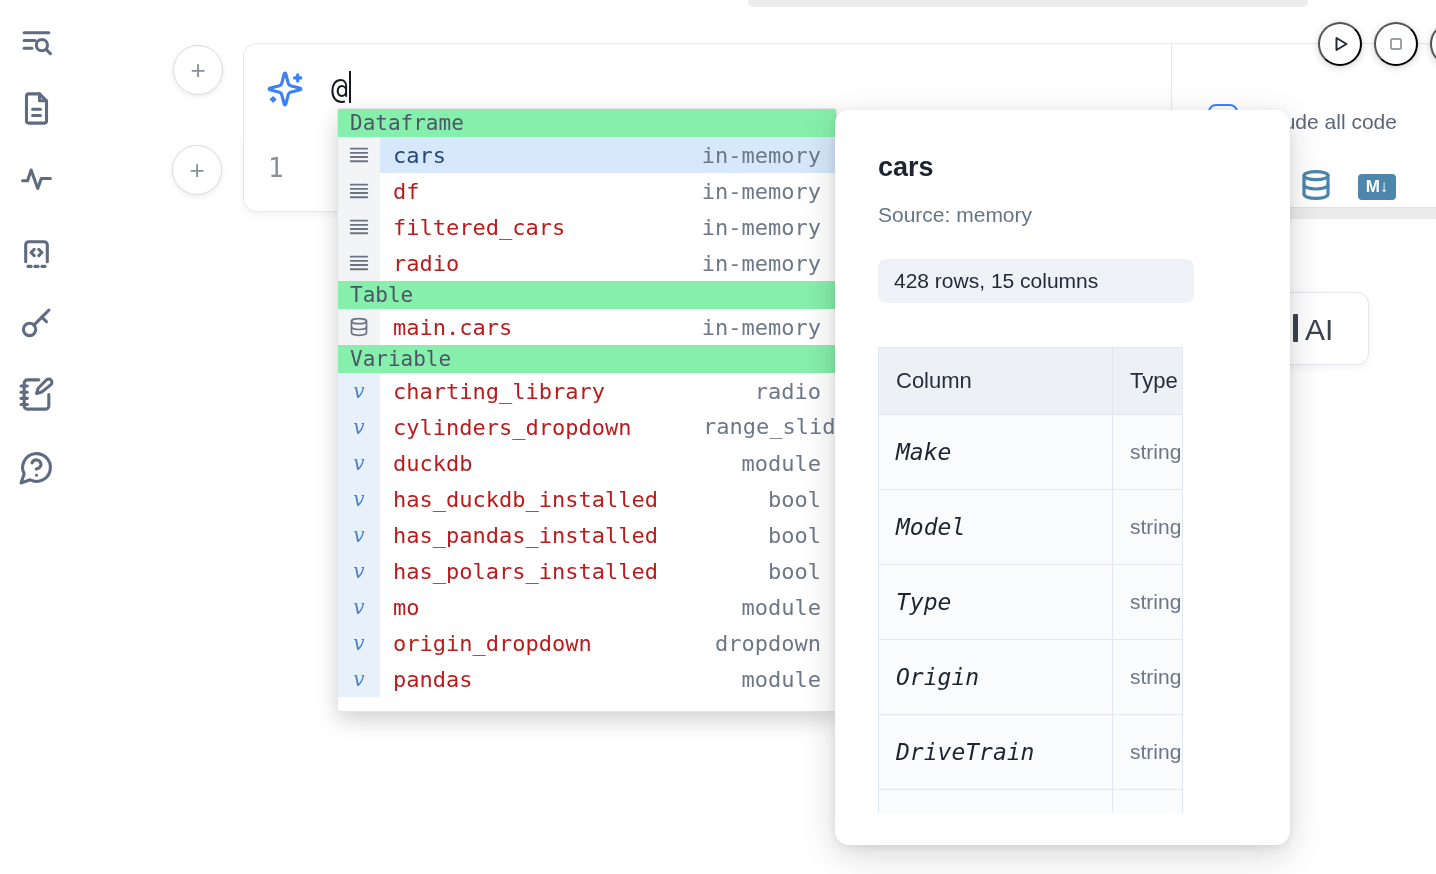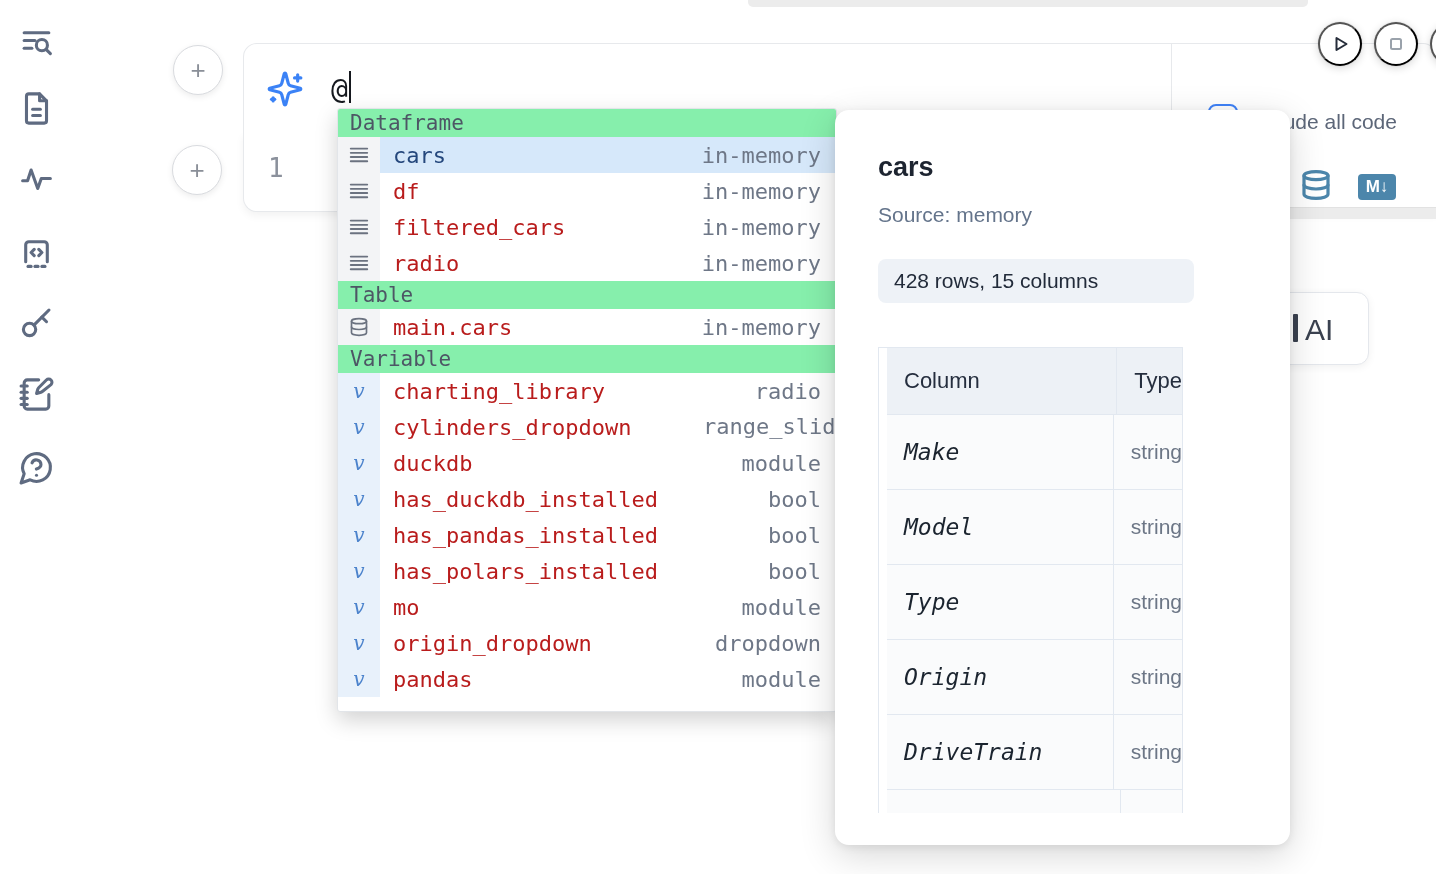--- a/index.html
+++ b/index.html
@@ -90,21 +90,21 @@
   
   .popup{position:absolute;left:835px;top:110px;width:455px;height:735px;
     background:#fff;border-radius:14px;box-shadow:0 10px 36px rgba(0,0,0,.16), 0 2px 8px rgba(0,0,0,.08);
     z-index:30;overflow:hidden;}
   .popup-title{position:absolute;left:43px;top:42px;font-size:27px;font-weight:bold;color:#1d2430;}
   .popup-source{position:absolute;left:43px;top:93px;font-size:21px;color:#64748b;}
   .popup-pill{position:absolute;left:43px;top:149px;width:316px;height:44px;
     background:#eef2f7;border-radius:8px;font-size:21px;color:#222b3a;
     line-height:44px;padding-left:16px;box-sizing:border-box;}
   .popup-table{position:absolute;left:43px;top:237px;width:305px;height:466px;
-    overflow:hidden;border:1px solid #e2e8f0;border-bottom:none;box-sizing:border-box;padding-left:8px;}
+    overflow:hidden;border:1px solid #e2e8f0;border-bottom:none;box-sizing:border-box;}
   .pt-row{display:flex;border-bottom:1px solid #e2e8f0;}
   .pt-row.head{height:66px;background:#edf1f6;}
   .pt-row.body{height:74px;background:#fafbfc;}
   .pt-c1{width:234px;box-sizing:border-box;border-right:1px solid #e2e8f0;
     display:flex;align-items:center;padding-left:17px;}
   .pt-c2{flex:1;display:flex;align-items:center;padding-left:17px;}
   .pt-head-txt{font-size:22px;color:#252e3e;}
   .pt-name{font-size:23px;color:#1b242f;font-style:italic;}
   .pt-type{font-size:21px;color:#6c7686;}
 </style>

